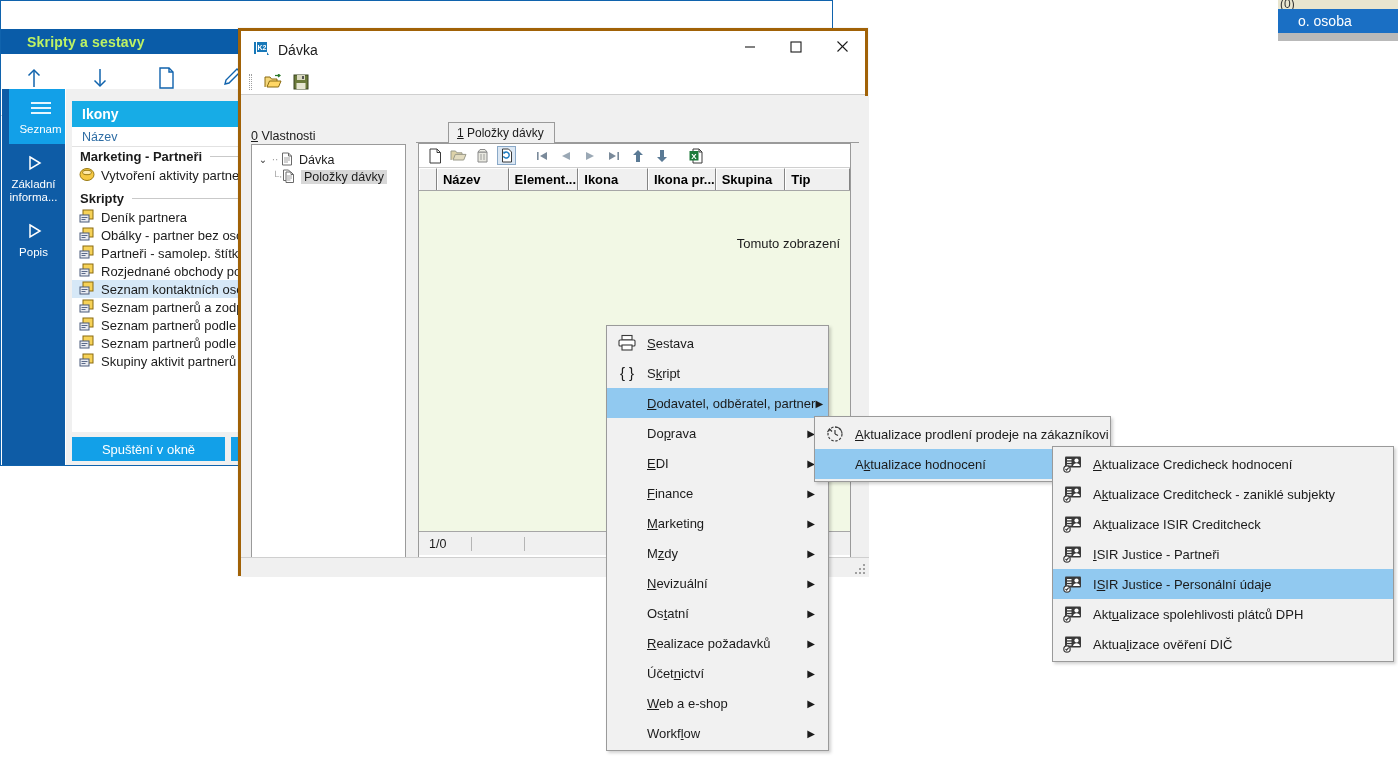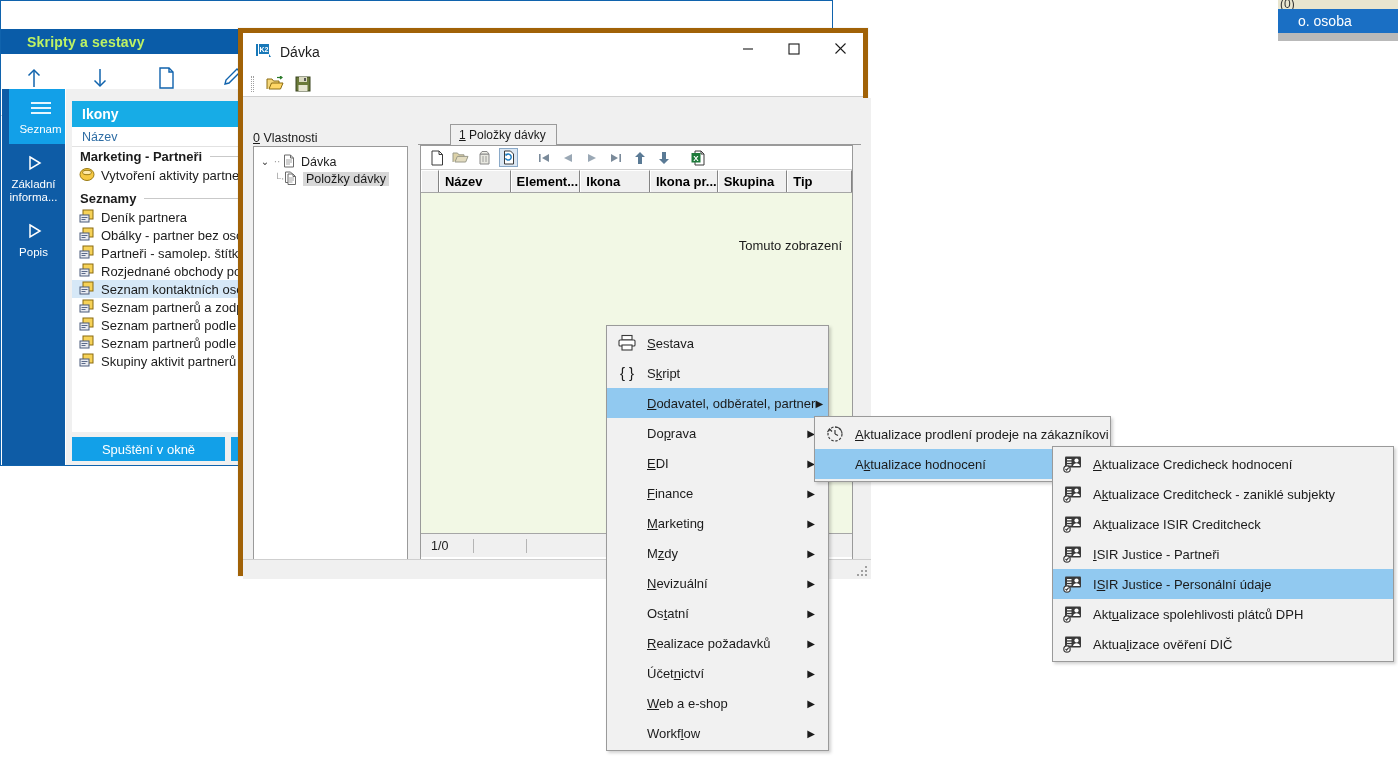--- a/index.html
+++ b/index.html
@@ -117,21 +117,21 @@
     background:#12a0e8; color:#ffffff; font-size:13px;
     display:flex; align-items:center; justify-content:center;
     height:24px;
   }
   .footbtn.one { width:153px; }
   .footbtn.two { width:153px; }
 
   
   .dv-window {
     position:absolute; left:238px; top:28px; width:630px; height:548px;
-    background:#f0f0f0; border:5px solid #a16207;
+    background:#f0f0f0; border:3px solid #a16207;
     box-shadow:0 0 0 1px rgba(0,0,0,0.03);
   }
   .dv-titlebar {
     height:38px; background:#ffffff; display:flex; align-items:center;
     border-bottom:1px solid #ffffff;
   }
   .dv-appicon { margin-left:12px; margin-right:8px; }
   .dv-title { font-size:14px; color:#1b1b1b; flex:1; }
   .dv-winbtns { display:flex; height:38px; }
   .dv-winbtn {
@@ -357,21 +357,21 @@
                 <ellipse cx="8" cy="7.5" rx="7" ry="6" fill="#f5c842" stroke="#9a7a12"></ellipse>
                 <ellipse cx="8" cy="5.5" rx="4.4" ry="2.2" fill="#ffe9a8" stroke="#9a7a12"></ellipse>
               </svg>
           </span>
           <span>Vytvoření aktivity partnerů</span>
         </div>
 
         <div style="height:5px"></div>
 
         <div class="grp-row">
-          <span>Seznamy</span>
+          <span>Skripty</span>
           <span class="rule"></span>
         </div>
 
         <div class="itm-row">
           <span class="itm-ico">
             <svg width="16" height="15" viewBox="0 0 16 15">
                 <rect x="4" y="1" width="10" height="9" fill="#f6d258" stroke="#8a6a0f"></rect>
                 <rect x="1" y="6" width="9" height="7" fill="#e8eaf0" stroke="#4a5a7a"></rect>
                 <rect x="2.5" y="8" width="6" height="1" fill="#5a6a8a"></rect>
                 <rect x="2.5" y="10" width="4" height="1" fill="#5a6a8a"></rect>

